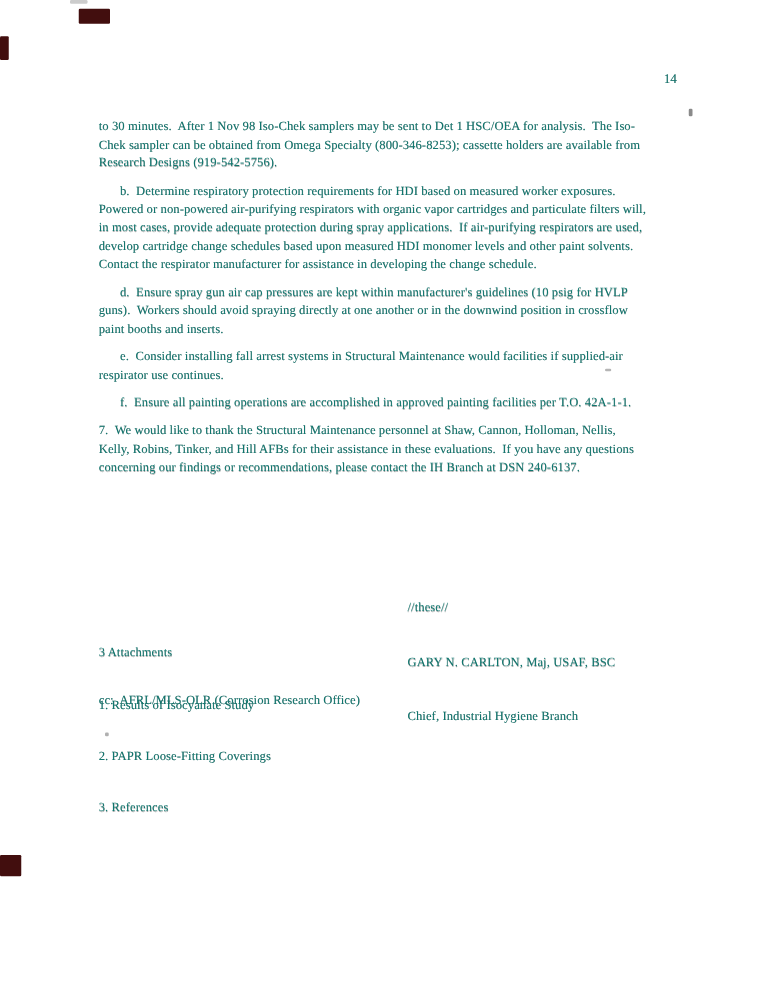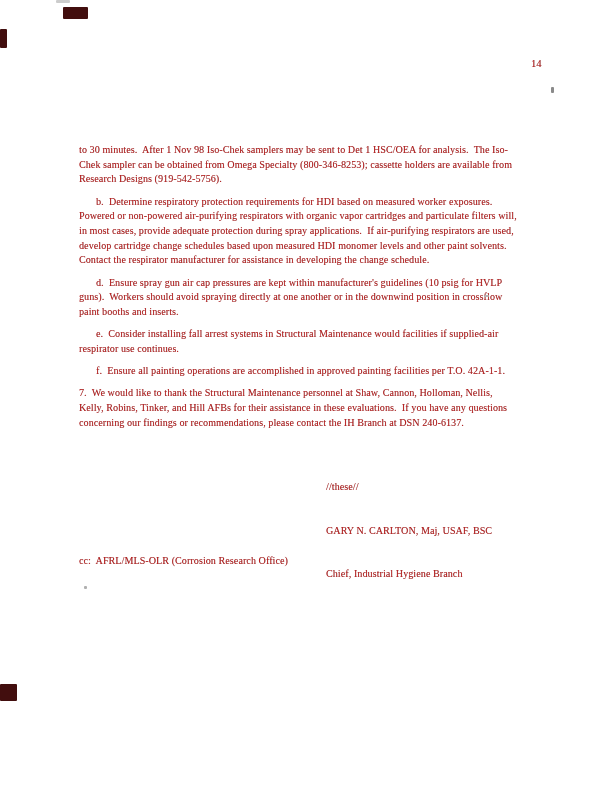--- a/index.html
+++ b/index.html
@@ -7,38 +7,37 @@
     padding: 0;
     background: #ffffff;
   }
   .page {
     position: relative;
     width: 612px;
     height: 792px;
     background: #ffffff;
     overflow: hidden;
     font-family: "Liberation Serif", "DejaVu Serif", serif;
-    color: #b91c1c;
+    color: #0f766e;
   }
   
   .page .txt {
     text-shadow: 0.2px 0.2px 0.4px rgba(60,60,60,0.45);
   }
   .page-num {
     position: absolute;
     left: 531px;
     top: 58px;
     font-size: 10.5px;
   }
   .body-text {
     position: absolute;
     left: 79px;
     top: 95px;
     width: 505px;
-    margin-top: 48px;
   }
   .para {
     margin: 0 0 7.5px 0;
     font-size: 10px;
     line-height: 14.7px;
     white-space: pre;
     letter-spacing: 0.1px;
   }
   .para.indented {
     text-indent: 17px;
@@ -108,20 +107,26 @@
 Kelly, Robins, Tinker, and Hill AFBs for their assistance in these evaluations.  If you have any questions
 concerning our findings or recommendations, please contact the IH Branch at DSN 240-6137.</p>
   </div>
 
   <div class="signature-block txt">
     <div>//these//</div>
     <div>GARY N. CARLTON, Maj, USAF, BSC</div>
     <div>Chief, Industrial Hygiene Branch</div>
   </div>
 
+  <div class="attachments-block txt">
+    <div>3 Attachments</div>
+    <div>1. Results of Isocyanate Study</div>
+    <div>2. PAPR Loose-Fitting Coverings</div>
+    <div>3. References</div>
+  </div>
 
   <div class="cc-line txt">cc:  AFRL/MLS-OLR (Corrosion Research Office)</div>
 
   <div class="artifact-layer">
       <div class="ink-mark" style="left: 63px; top: 7px; width: 25px; height: 12px; background: rgb(66, 14, 14);"></div>
       <div class="ink-mark" style="left: 0px; top: 29px; width: 7px; height: 19px; background: rgb(66, 14, 14);"></div>
       <div class="ink-mark" style="left: 0px; top: 684px; width: 17px; height: 17px; background: rgb(66, 14, 14);"></div>
       <div class="speck" style="left: 551px; top: 87px; width: 3px; height: 6px; background: rgb(138, 138, 138);"></div>
       <div class="speck" style="left: 84px; top: 586px; width: 3px; height: 3px; background: rgb(176, 176, 176);"></div>
       <div class="speck" style="left: 484px; top: 295px; width: 5px; height: 2px; background: rgb(181, 181, 181);"></div>

